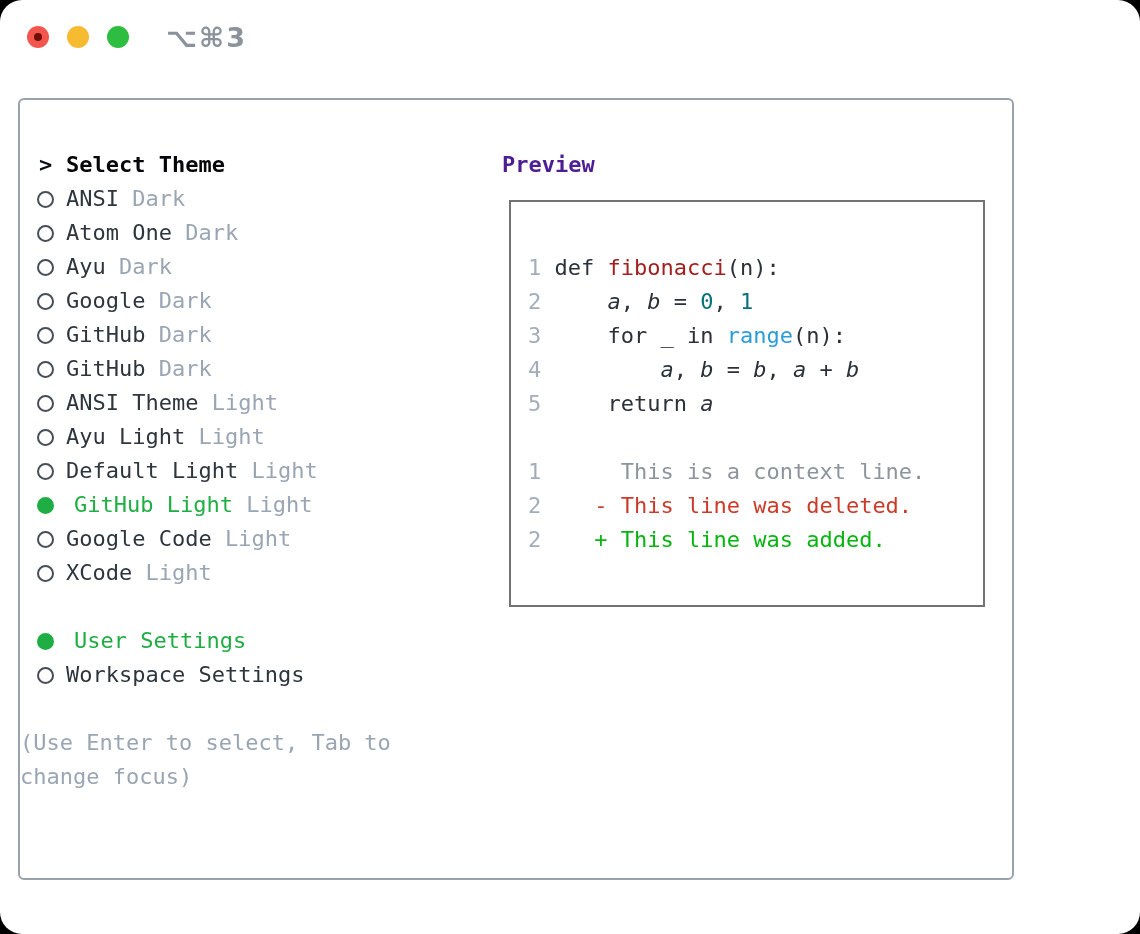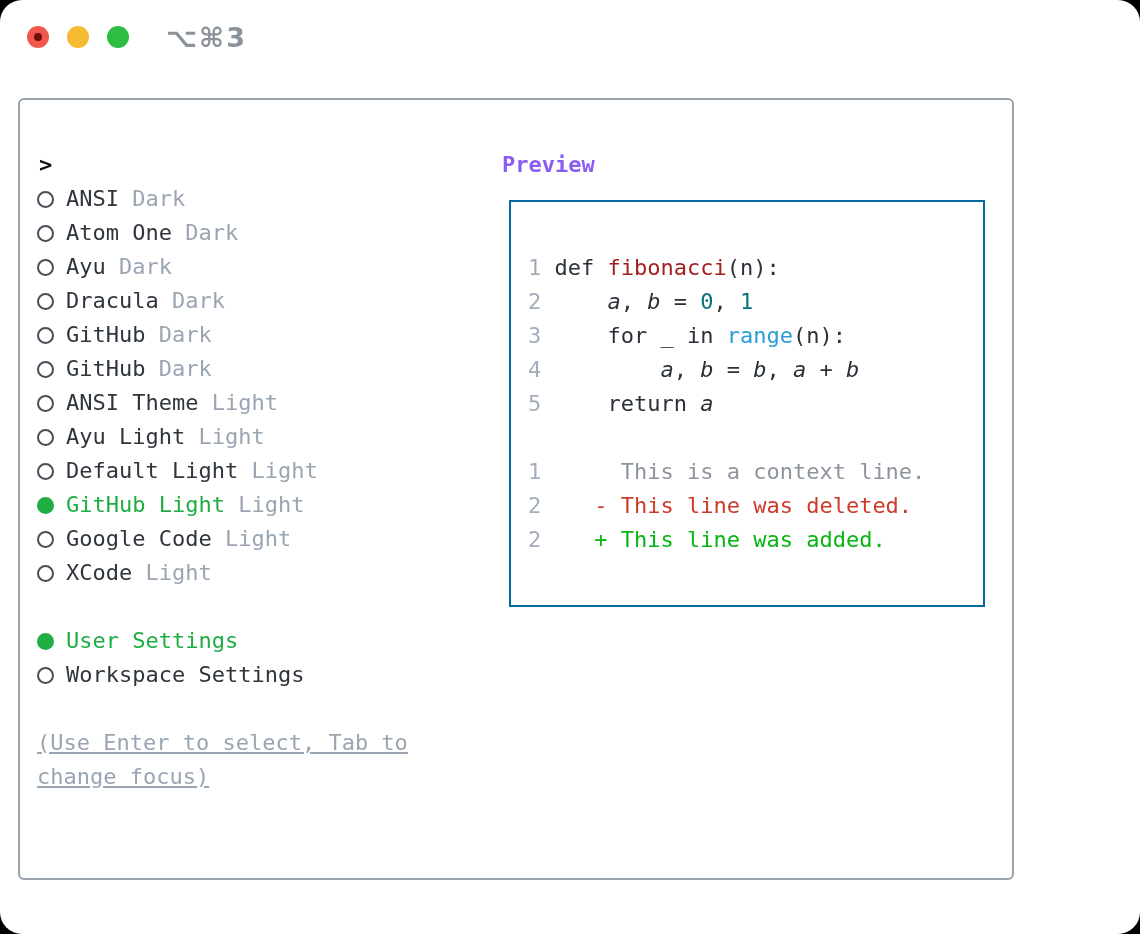--- a/index.html
+++ b/index.html
@@ -46,35 +46,35 @@
     width:29px;flex:0 0 29px;display:flex;align-items:center;
   }
   .chev{font-weight:bold;color:#0c1116;margin-left:2px;}
   .radio{
     width:13px;height:13px;border-radius:50%;
     border:2px solid #474e57;box-sizing:content-box;
   }
   .radio.sel{background:#1fae43;border-color:#1fae43;}
   .hdr{font-weight:bold;color:#050607;}
   .name{color:#2f353c;white-space:pre;}
-  .name.sel{color:#1fae43;}
+  .name.sel{color:#1fae43;margin-left:8px;}
   .tag{color:#9aa5b3;white-space:pre;}
   .spacer{height:34px;}
   .hint{
-    padding-left:17px;color:#9aa5b3;white-space:pre-line;
-    font-size:22px;line-height:34px;text-decoration:underline;
+    color:#9aa5b3;white-space:pre-line;
+    font-size:22px;line-height:34px;
   }
   
   .preview-title{
     position:absolute;left:482px;top:48px;height:34px;line-height:34px;
-    font-size:22px;font-weight:bold;color:#8b5cf6;
+    font-size:22px;font-weight:bold;color:#4c1d95;
   }
   .preview-box{
     position:absolute;left:489px;top:100px;width:476px;height:407px;
-    border:2px solid #0369a1;box-sizing:border-box;background:#fff;
+    border:2px solid #737373;box-sizing:border-box;background:#fff;
   }
   .code{
     padding:49px 0 0 17px;
     font-size:22px;line-height:34px;white-space:pre;
   }
   .code-line{height:34px;}
   .linenum{color:#a3adba;}
   .t-d{color:#2b3138;}
   .t-f{color:#a31f1f;}
   .t-n{color:#087179;}
@@ -98,20 +98,21 @@
   </div>
   <div class="shortcut">⌥⌘3</div>
 
   <div class="panel">
 
     <div class="list" id="left-list">
       <div class="row">
         <span class="marker">
           <span class="chev">&gt;</span>
         </span>
+        <span class="hdr">Select Theme</span>
       </div>
 
       <div id="theme-rows">
           <div class="row">
             <span class="marker">
               <span class="radio"></span>
             </span>
             <span class="name">ANSI </span>
             <span class="tag">Dark</span>
           </div>
@@ -126,21 +127,21 @@
             <span class="marker">
               <span class="radio"></span>
             </span>
             <span class="name">Ayu </span>
             <span class="tag">Dark</span>
           </div>
           <div class="row">
             <span class="marker">
               <span class="radio"></span>
             </span>
-            <span class="name">Dracula </span>
+            <span class="name">Google </span>
             <span class="tag">Dark</span>
           </div>
           <div class="row">
             <span class="marker">
               <span class="radio"></span>
             </span>
             <span class="name">GitHub </span>
             <span class="tag">Dark</span>
           </div>
           <div class="row">

